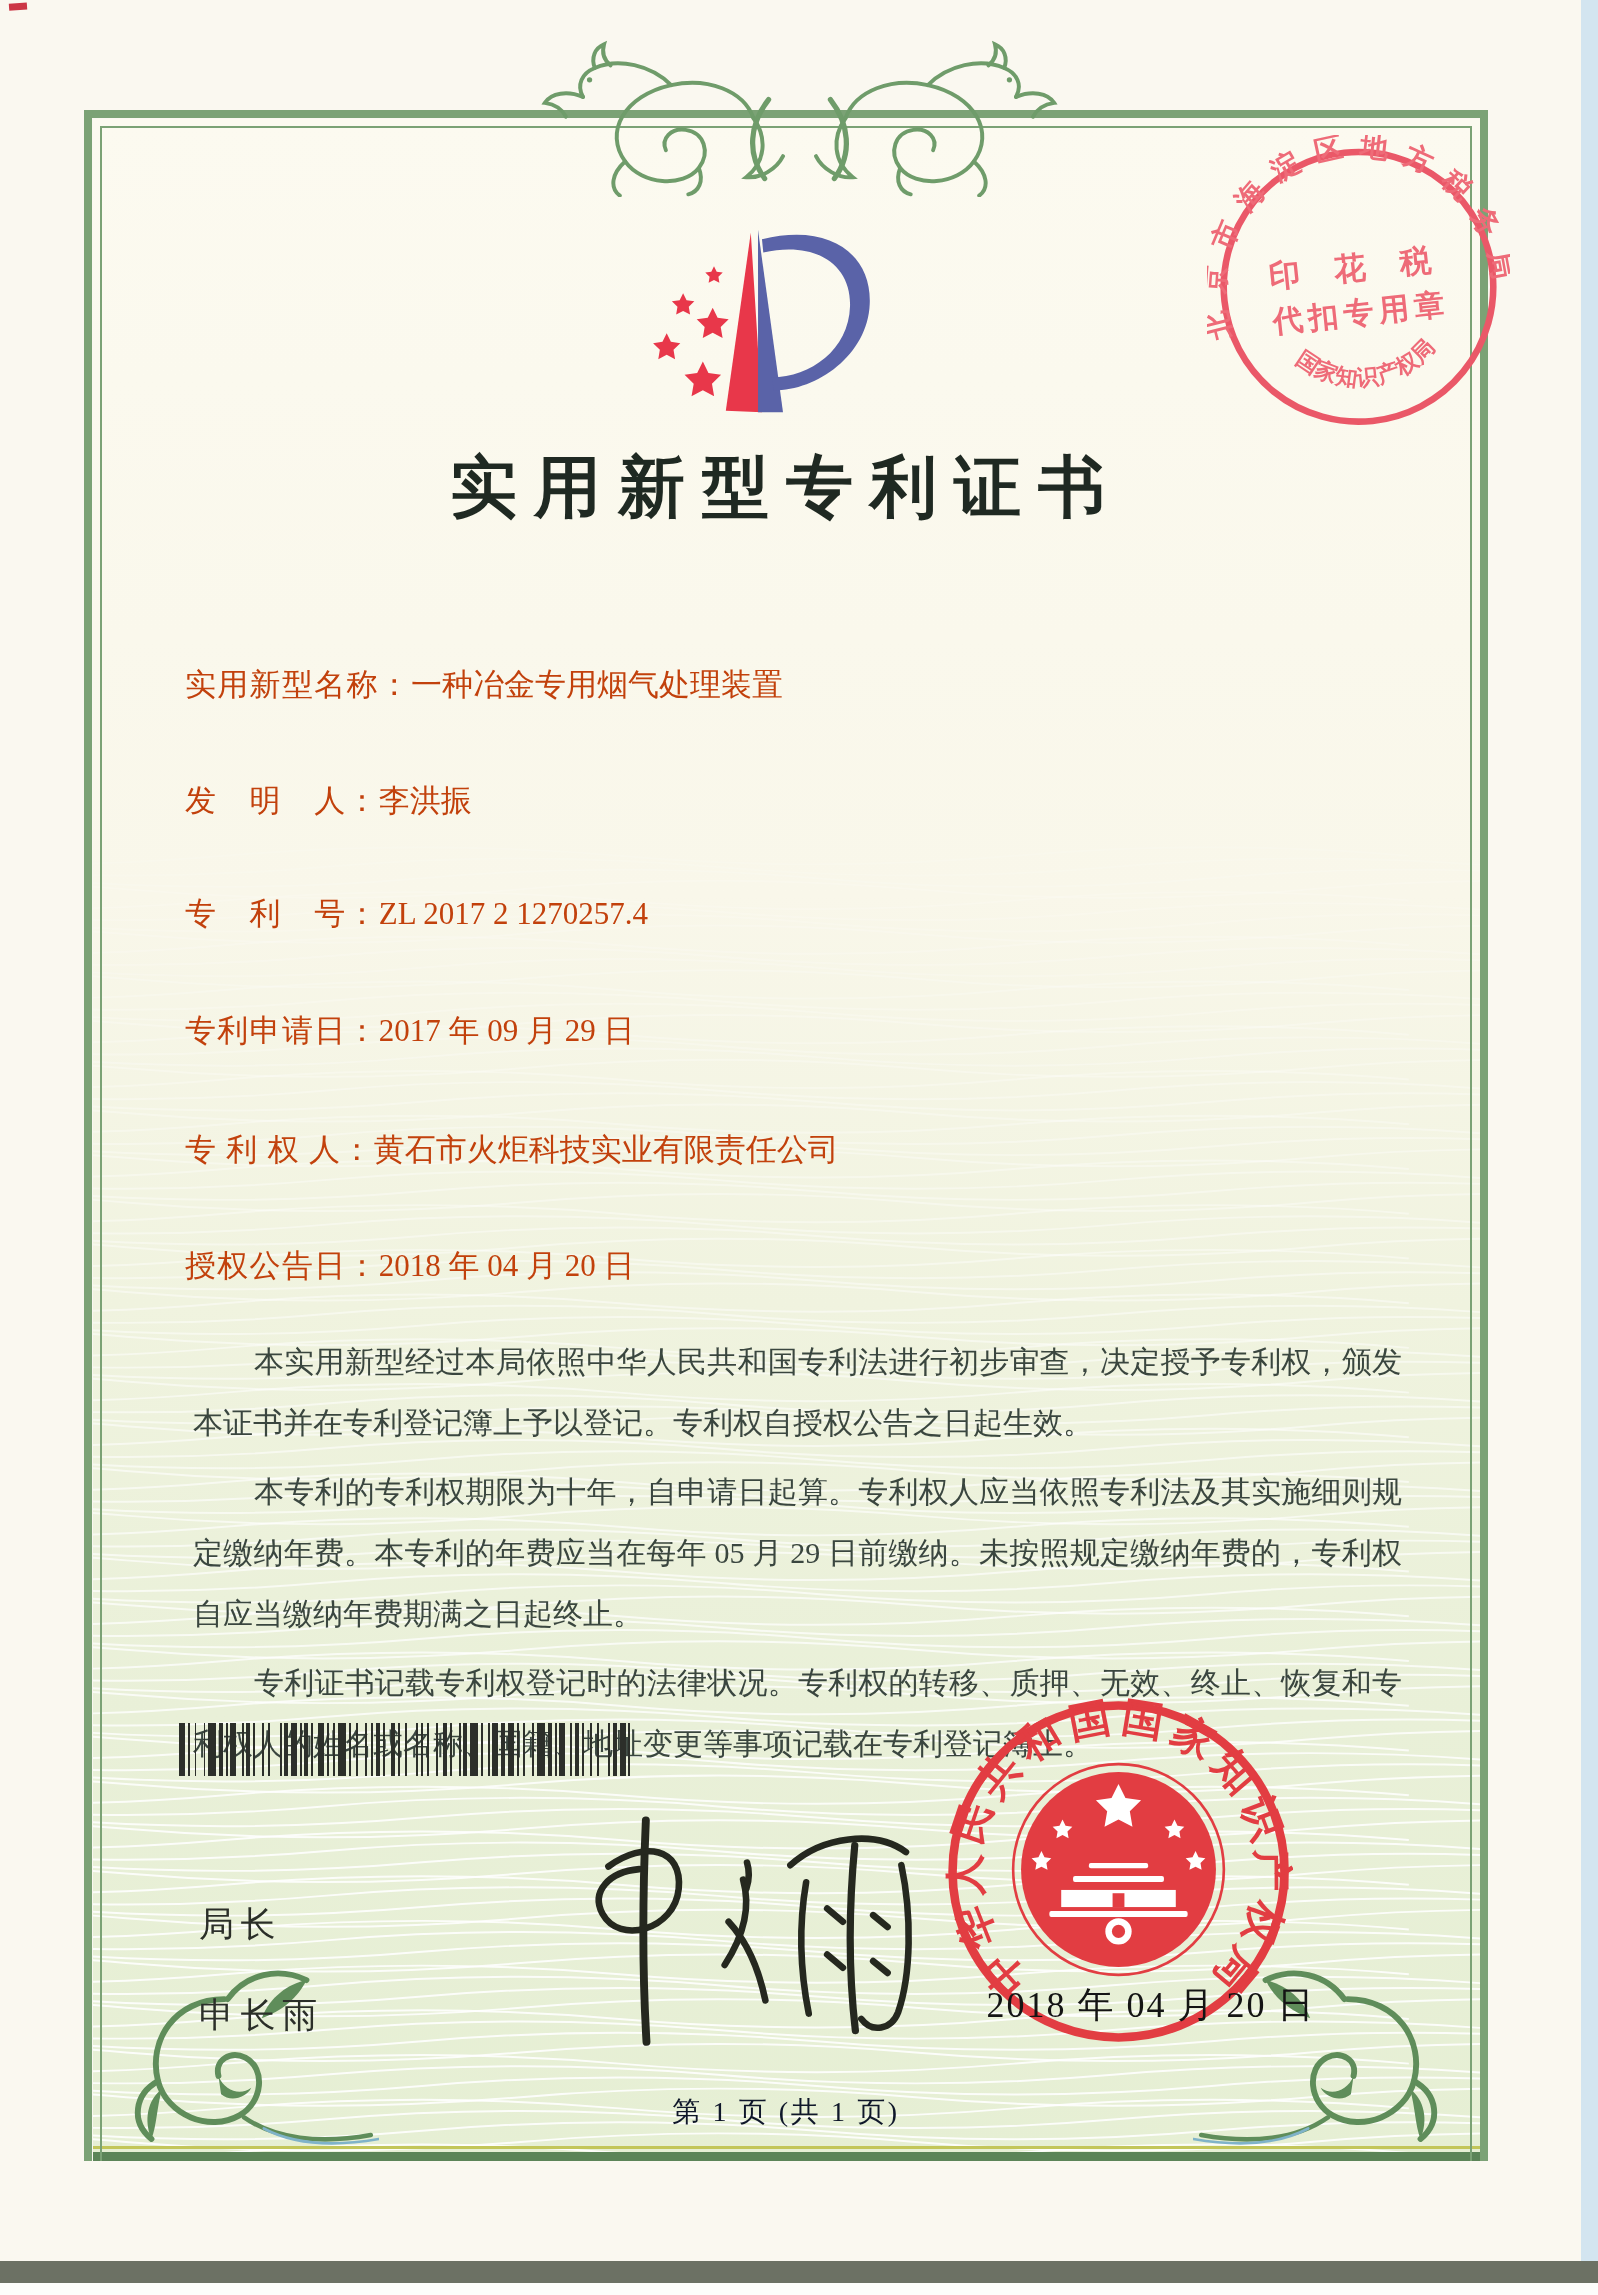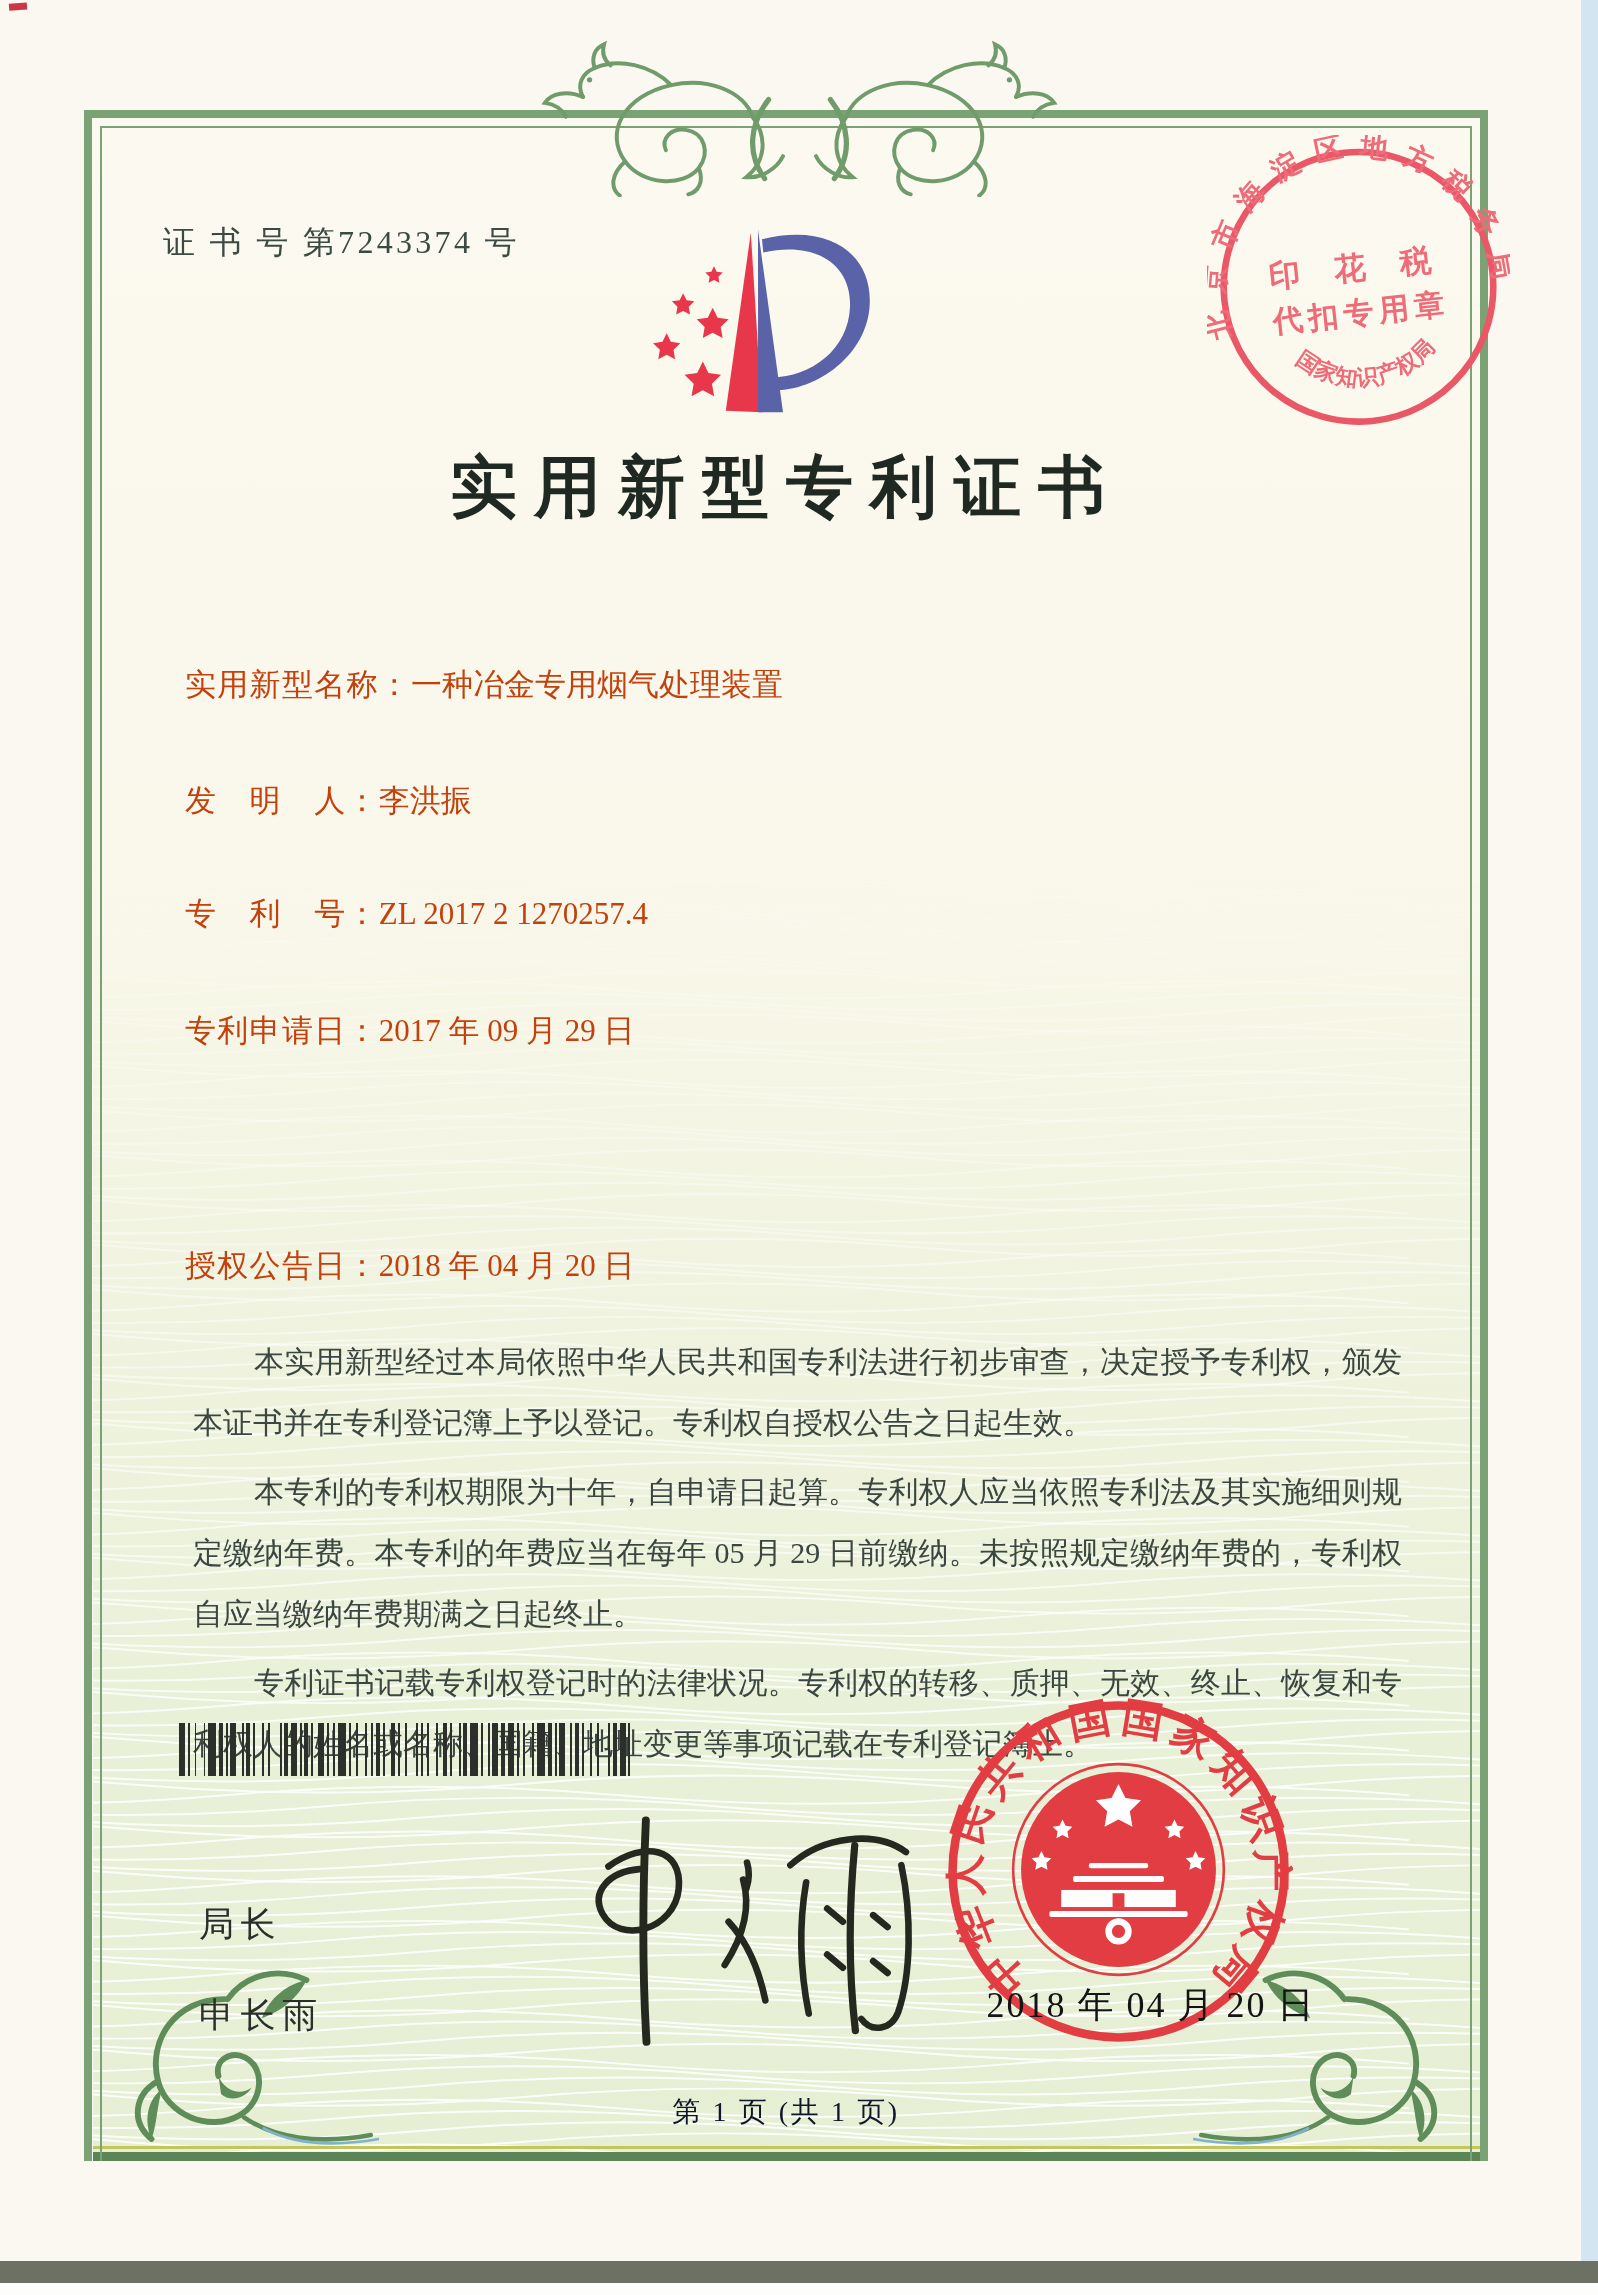--- a/index.html
+++ b/index.html
@@ -217,21 +217,20 @@
         <path d="M255,252 C300,276 360,280 430,268" stroke-width="4" stroke="#7fb3c9"></path>
       </g>
       <g fill="#5f8d5a" stroke="none">
         <path d="M320,26 C292,32 264,52 252,84 C282,74 308,52 320,26 Z"></path>
         <path d="M84,268 C72,240 78,208 100,192 C92,220 92,248 84,268 Z"></path>
         <path d="M186,172 C196,196 220,202 236,190 C228,206 204,212 190,200 Z"></path>
       </g>
     </g>
   </svg>
 
-  <div class="abs cert-no">证 书 号 第7243374 号</div>
 
   <svg class="abs" style="left:645px;top:192px;" width="276" height="230" viewBox="0 0 420 350">
     <g fill="#e8374a">
       <path d="M161,62 L178,335 L123,333 Z"></path>
       <path d="M105,113 l4.1,8.3 9.2,1.3 -6.6,6.5 1.5,9.1 -8.2,-4.3 -8.2,4.3 1.5,-9.1 -6.6,-6.5 9.2,-1.3 Z"></path>
       <path d="M58,154 l5.3,10.7 11.8,1.7 -8.5,8.3 2,11.8 -10.6,-5.6 -10.6,5.6 2,-11.8 -8.5,-8.3 11.8,-1.7 Z"></path>
       <path d="M103,176 l7.5,15.2 16.8,2.4 -12.1,11.8 2.9,16.7 -15.1,-7.9 -15.1,7.9 2.9,-16.7 -12.1,-11.8 16.8,-2.4 Z"></path>
       <path d="M33,215 l6.4,13 14.3,2.1 -10.3,10.1 2.4,14.2 -12.8,-6.7 -12.8,6.7 2.4,-14.2 -10.3,-10.1 14.3,-2.1 Z"></path>
       <path d="M88,258 l8.6,17.4 19.2,2.8 -13.9,13.5 3.3,19.1 -17.2,-9 -17.2,9 3.3,-19.1 -13.9,-13.5 19.2,-2.8 Z"></path>
     </g>
@@ -265,20 +264,23 @@
     <span class="lab">实用新型名称：</span><span>一种冶金专用烟气处理装置</span>
   </div>
   <div class="frow" style="top:780px;text-align:center;">
     <span class="lab">发　明　人：</span><span>李洪振</span>
   </div>
   <div class="frow" style="top:893px;">
     <span class="lab">专　利　号：</span><span>ZL 2017 2 1270257.4</span>
   </div>
   <div class="frow" style="top:1010px;">
     <span class="lab">专利申请日：</span><span>2017 年 09 月 29 日</span>
+  </div>
+  <div class="frow" style="top:1129px;">
+    <span class="lab">专 利 权 人：</span><span>黄石市火炬科技实业有限责任公司</span>
   </div>
   <div class="frow" style="top:1245px;">
     <span class="lab">授权公告日：</span><span>2018 年 04 月 20 日</span>
   </div>
 
   <div class="abs paras">
     <p>本实用新型经过本局依照中华人民共和国专利法进行初步审查，决定授予专利权，颁发本证书并在专利登记簿上予以登记。专利权自授权公告之日起生效。</p>
     <p>本专利的专利权期限为十年，自申请日起算。专利权人应当依照专利法及其实施细则规定缴纳年费。本专利的年费应当在每年 05 月 29 日前缴纳。未按照规定缴纳年费的，专利权自应当缴纳年费期满之日起终止。</p>
     <p>专利证书记载专利权登记时的法律状况。专利权的转移、质押、无效、终止、恢复和专利权人的姓名或名称、国籍、地址变更等事项记载在专利登记簿上。</p>
   </div>

